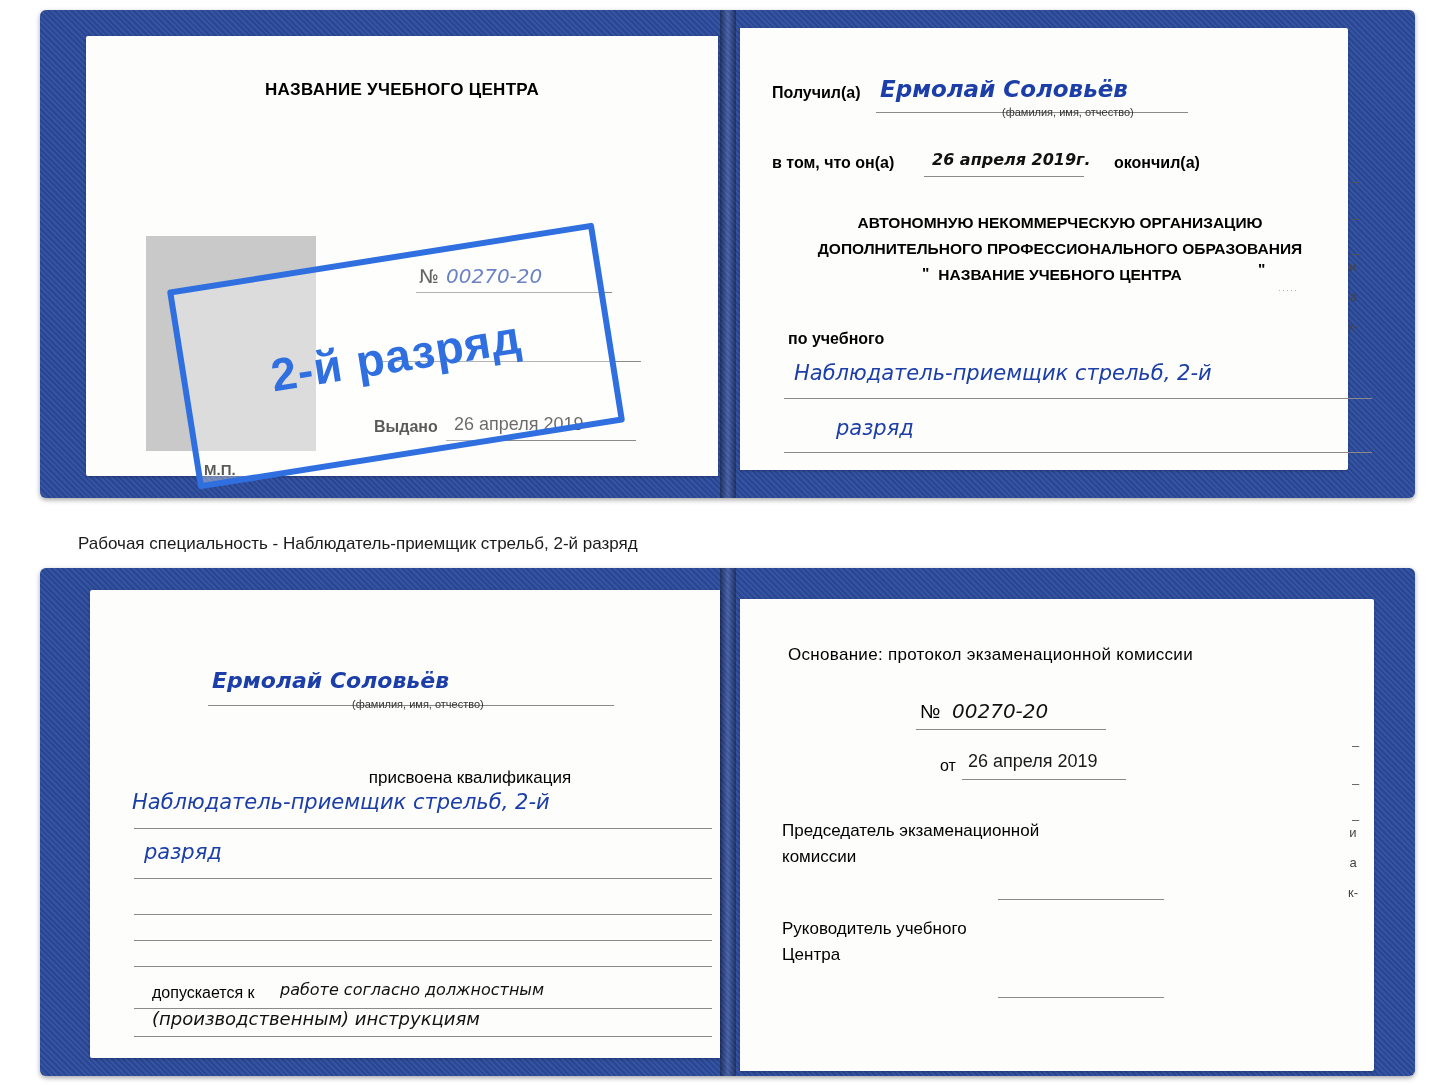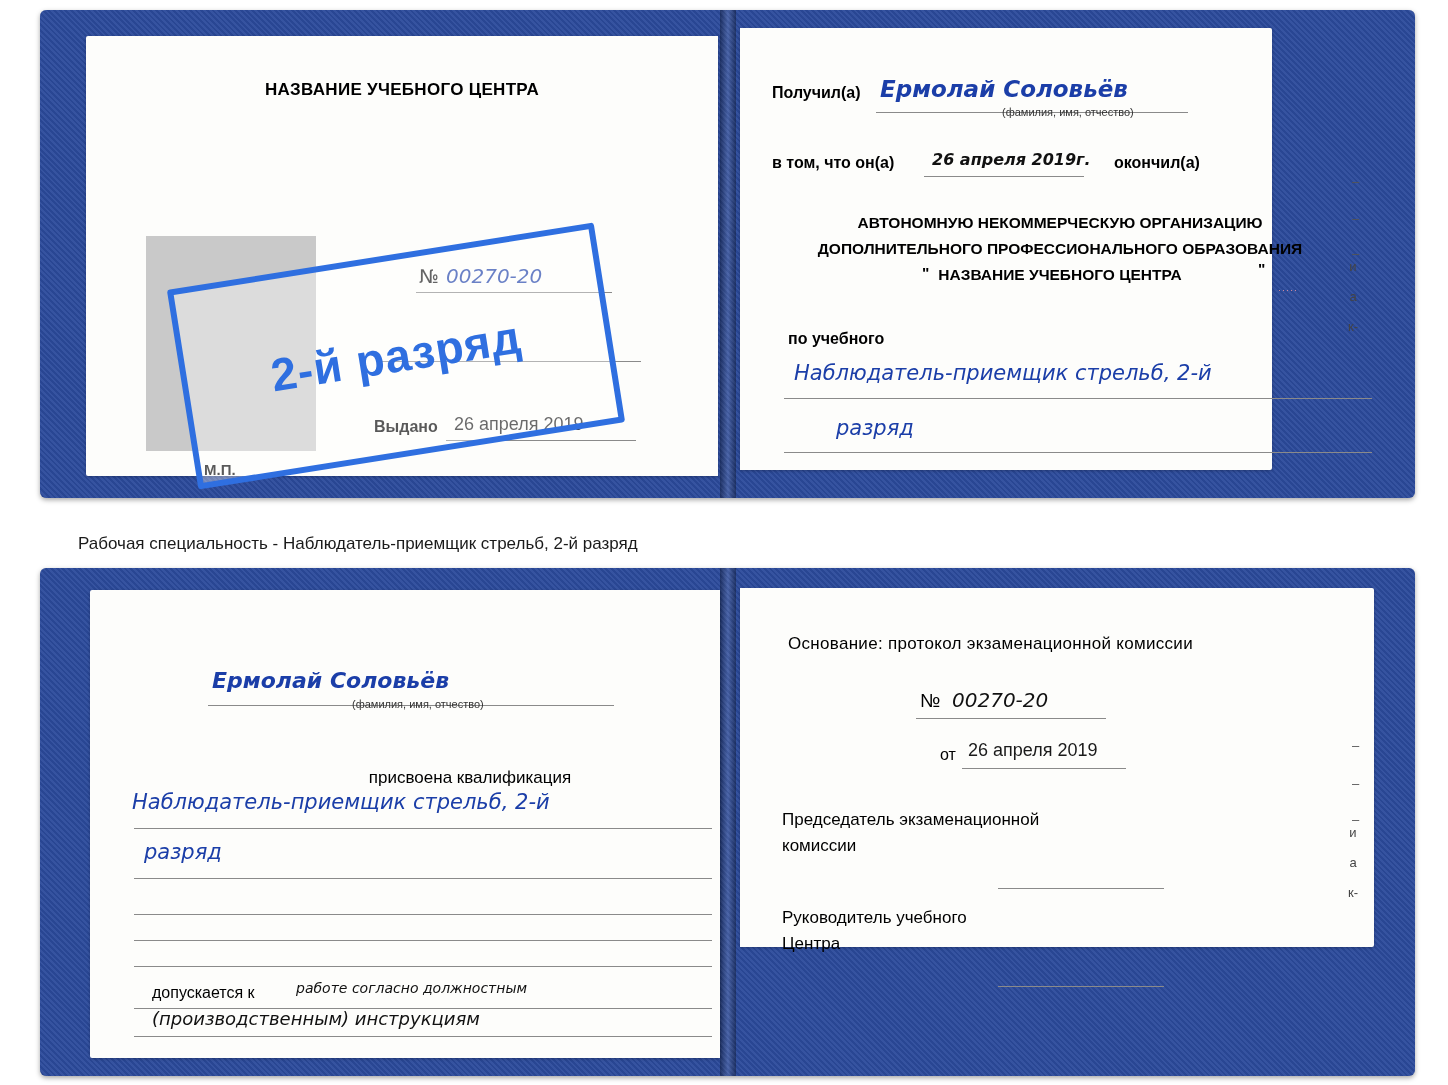--- a/index.html
+++ b/index.html
@@ -144,21 +144,21 @@
 
     <div class="ptxt bold" style="left:288px; top:382px; font-size:16px;">Выдано</div>
     <div class="printed" style="left:368px; top:378px; font-size:18px;">26 апреля 2019</div>
     <div class="line" style="left:360px; top:404px; width:190px;"></div>
 
     <div class="ptxt bold" style="left:118px; top:425px; font-size:15px;">М.П.</div>
   </div>
 
   <div class="watermark" style="left:140px; top:245px; width:420px; height:190px;">2-й разряд</div>
 
-  <div class="page right" style="left:700px; top:18px; width:532px; height:442px;">
+  <div class="page right" style="left:700px; top:18px; width:608px; height:442px;">
 
     <div class="ptxt bold" style="left:32px; top:56px; font-size:16px;">Получил(а)</div>
     <div class="hand" style="left:140px; top:48px; font-size:23px; font-weight:bold;">Ермолай Соловьёв</div>
     <div class="line" style="left:136px; top:84px; width:312px;"></div>
     <div class="ptxt" style="left:262px; top:78px; font-size:11px; color:#333;">(фамилия, имя, отчество)</div>
 
     <div class="ptxt bold" style="left:32px; top:126px; font-size:16px;">в том, что он(а)</div>
     <div class="hand" style="left:192px; top:122px; font-size:16px; color:#111; font-weight:bold;">26 апреля 2019г.</div>
     <div class="line" style="left:184px; top:148px; width:160px;"></div>
     <div class="ptxt bold" style="left:374px; top:126px; font-size:16px;">окончил(а)</div>
@@ -202,27 +202,27 @@
     <div class="line" style="left:44px; top:238px; width:578px;"></div>
 
     <div class="hand" style="left:54px; top:250px; font-size:21px;">разряд</div>
     <div class="line" style="left:44px; top:288px; width:578px;"></div>
 
     <div class="line" style="left:44px; top:324px; width:578px;"></div>
     <div class="line" style="left:44px; top:350px; width:578px;"></div>
     <div class="line" style="left:44px; top:376px; width:578px;"></div>
 
     <div class="ptxt" style="left:62px; top:394px; font-size:16px;">допускается к</div>
-    <div class="hand" style="left:190px; top:390px; font-size:14px; color:#111;margin-left:16px;">работе согласно должностным</div>
+    <div class="hand" style="left:190px; top:390px; font-size:16px; color:#111;">работе согласно должностным</div>
     <div class="line" style="left:44px; top:418px; width:578px;"></div>
     <div class="hand" style="left:62px; top:418px; font-size:18px; color:#111;">(производственным) инструкциям</div>
     <div class="line" style="left:44px; top:446px; width:578px;"></div>
   </div>
 
-  <div class="page right" style="left:700px; top:20px; width:634px; height:359px;">
+  <div class="page right" style="left:700px; top:31px; width:634px; height:472px;">
 
     <div class="ptxt" style="left:48px; top:46px; font-size:17px; letter-spacing:0.3px;">Основание: протокол экзаменационной комиссии</div>
 
     <div class="ptxt" style="left:180px; top:102px; font-size:19px;">№</div>
     <div class="hand" style="left:212px; top:100px; font-size:20px; color:#111;">00270-20</div>
     <div class="line" style="left:176px; top:130px; width:190px;"></div>
 
     <div class="ptxt" style="left:200px; top:158px; font-size:16px;">от</div>
     <div class="printed" style="left:228px; top:152px; font-size:18px;">26 апреля 2019</div>
     <div class="line" style="left:222px; top:180px; width:164px;"></div>

